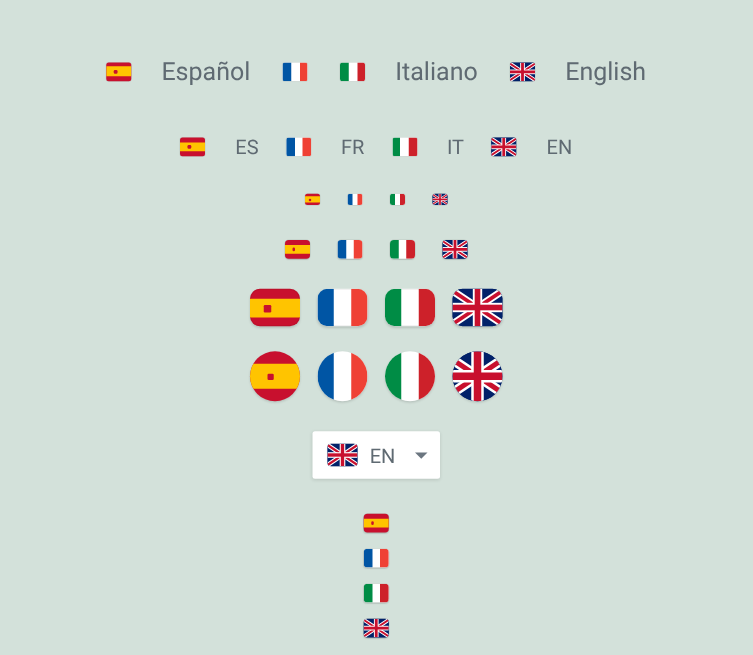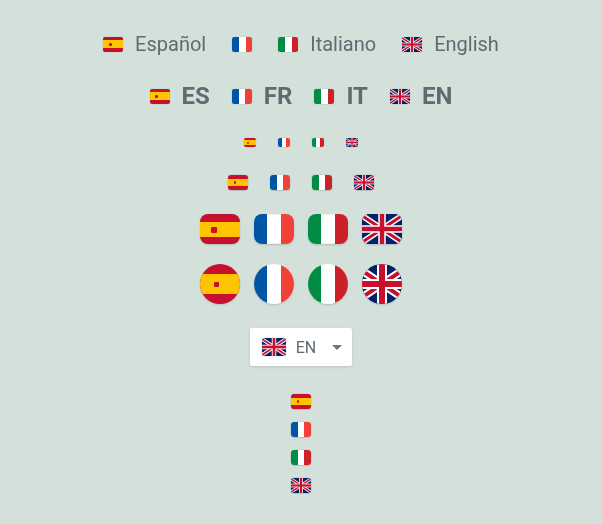--- a/index.html
+++ b/index.html
@@ -24,25 +24,26 @@
   }
   .row.label-row { gap: 26px; margin-bottom: 26px; }
   .row.code-row { gap: 22px; margin-bottom: 28px; }
   .row.xs-row { gap: 22px; margin-bottom: 28px; }
   .row.sm-row { gap: 22px; margin-bottom: 24px; }
   .row.lg-row { gap: 14px; margin-bottom: 20px; }
   .row.circle-row { gap: 14px; margin-bottom: 24px; }
   .item {
     display: flex;
     align-items: center;
-    gap: 12px;
+    gap: 24px;
     cursor: pointer;
+    margin-top: 13px;
   }
   .label-row .text { font-size: 20px; font-weight: 400; }
-  .code-row .text { font-size: 24px; font-weight: 700; }
+  .code-row .text { font-size: 16px; font-weight: 400; }
 
   .flag {
     position: relative;
     overflow: hidden;
     border-radius: 2px;
     box-shadow: 0 0 0 0.5px rgba(0,0,0,0.08);
     flex: none;
   }
   .flag.xs { width: 12px; height: 9px; }
   .flag.s20 { width: 20px; height: 15px; border-radius: 2px; }

